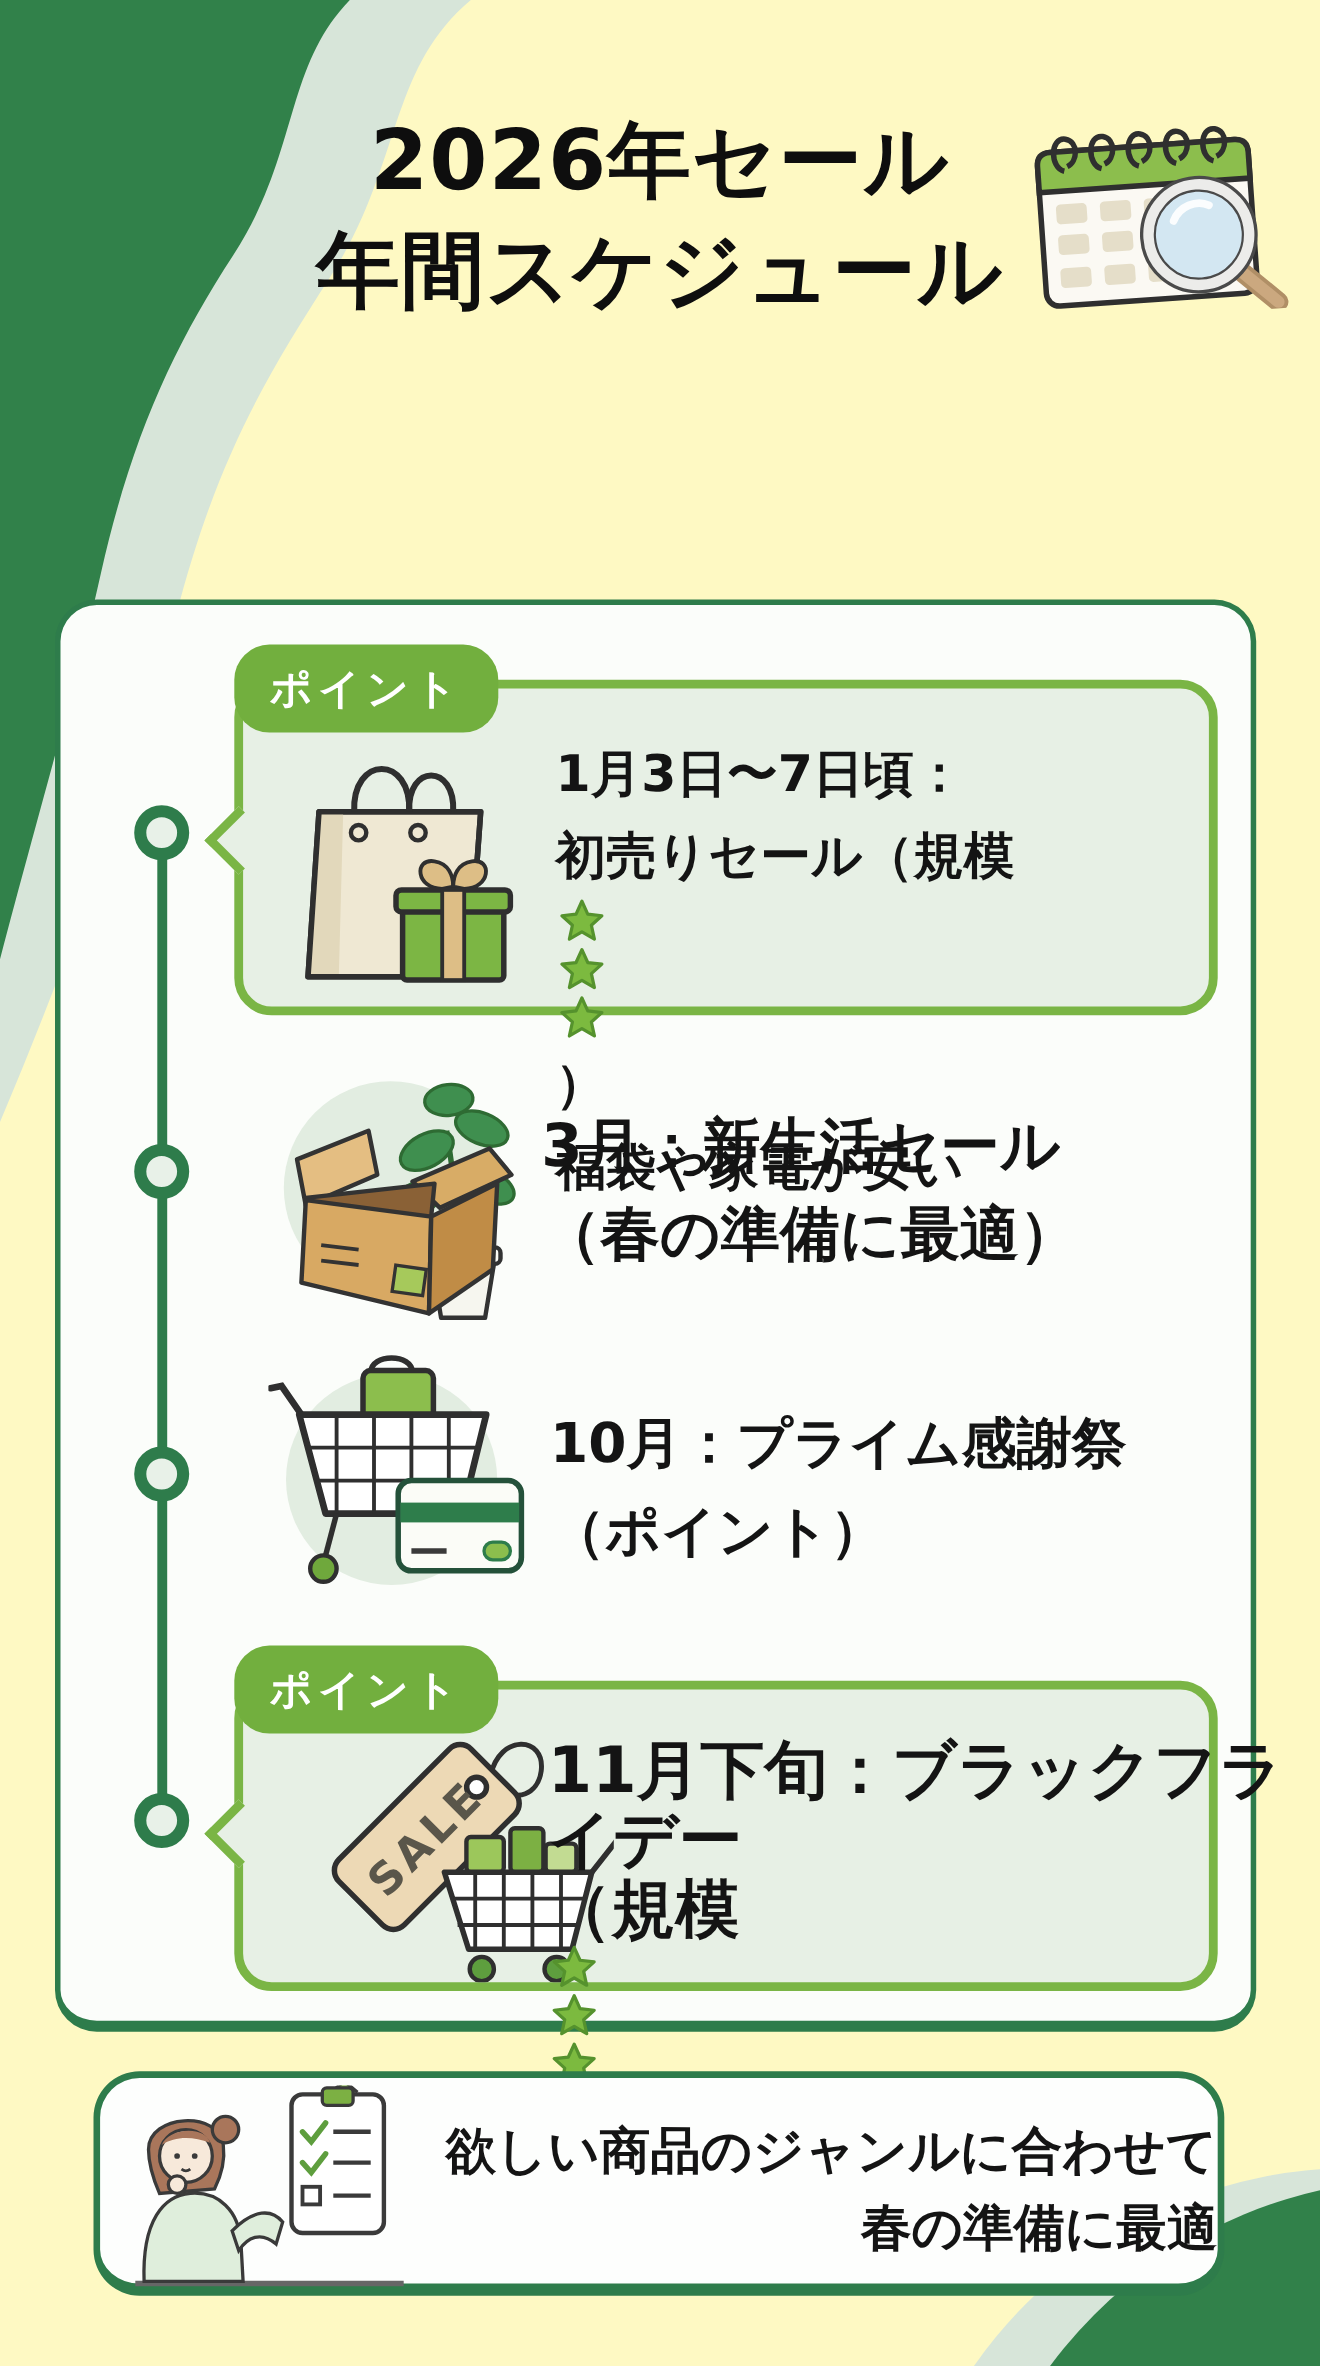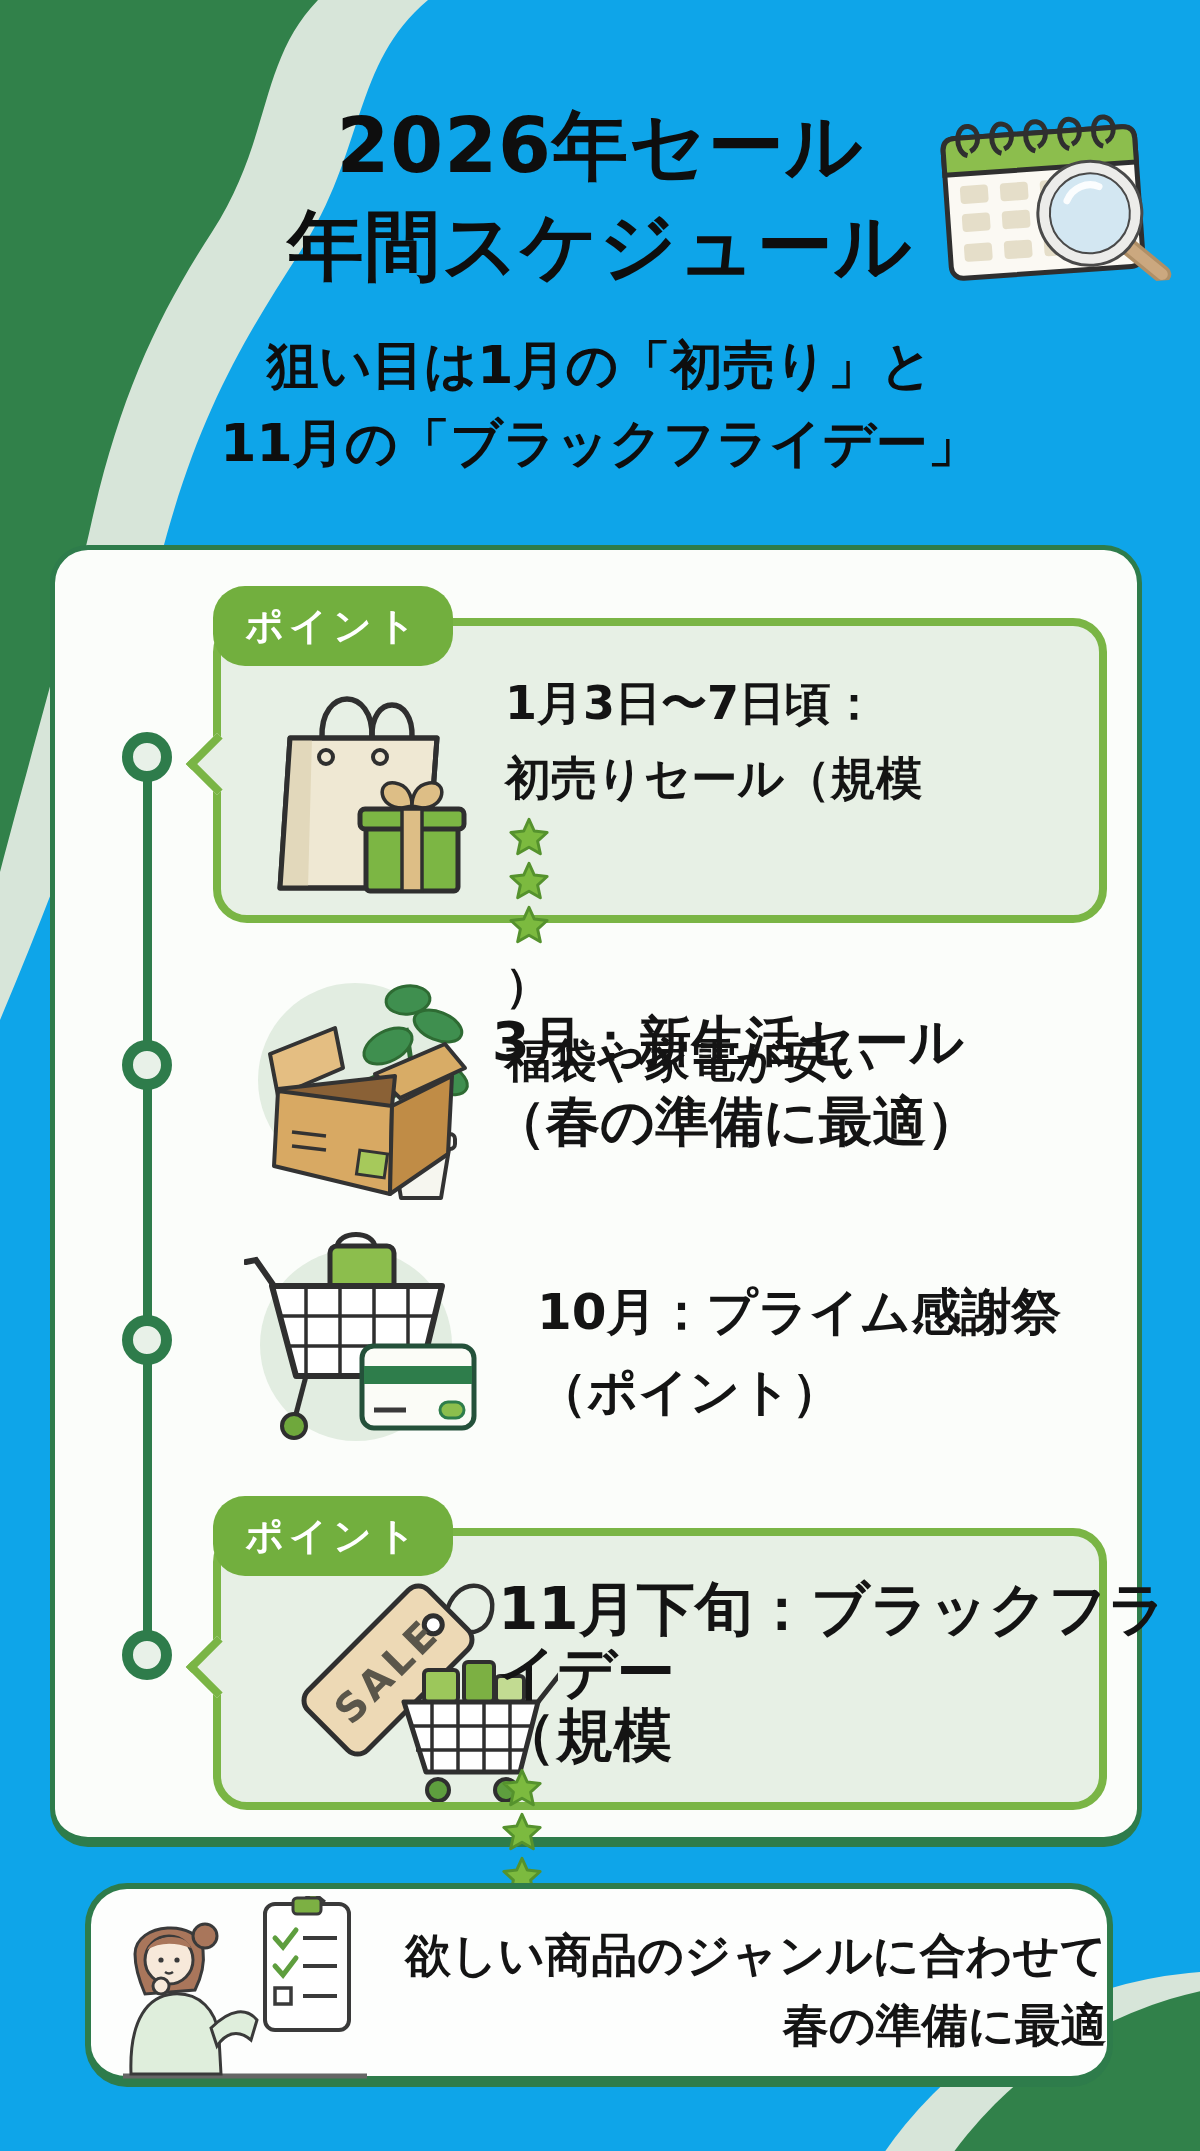--- a/index.html
+++ b/index.html
@@ -1,16 +1,16 @@
 <!DOCTYPE html>
 <html><head>
 <meta charset="utf-8">
 <style>
   html,body{margin:0;padding:0;background:#EDF2ED;}
-  .canvas{position:relative;width:1200px;height:2151px;background:#0ea5e9;overflow:hidden;
+  .canvas{position:relative;width:1200px;height:2151px;background:#fef9c3;overflow:hidden;
           font-family:"DejaVu Sans",sans-serif;color:#141414;}
   .abs{position:absolute;}
   
   .title{left:0;right:0;top:96px;text-align:center;font-size:76px;font-weight:800;
          line-height:100px;letter-spacing:1px;color:#0e0e0e;}
   .subtitle{left:0;right:0;top:326px;text-align:center;font-size:52px;font-weight:800;
             line-height:78px;color:#0e0e0e;}
   
   .main-card{left:50px;top:545px;width:1092px;height:1302px;box-sizing:border-box;
              background:#FBFDFA;border:5px solid #2E7C4B;border-bottom-width:10px;border-radius:38px;}
@@ -21,21 +21,21 @@
   .bubble{box-sizing:border-box;background:#E7F0E5;border:8px solid #7AB545;border-radius:34px;}
   .notch{position:absolute;left:-26px;width:36px;height:36px;background:#E7F0E5;
          border-left:8px solid #7AB545;border-bottom:8px solid #7AB545;transform:rotate(45deg);}
   .badge{box-sizing:border-box;width:240px;height:80px;background:#72AF3E;border-radius:32px;
          display:flex;align-items:center;justify-content:center;color:#fff;font-size:38px;
          font-weight:700;letter-spacing:5px;z-index:3;}
   .icon-circle{background:#E2EDE1;border-radius:50%;}
   .item-text{font-weight:800;color:#141414;}
   .t1{left:505px;top:666px;font-size:46px;line-height:75px;}
   .t2{left:492px;top:1002px;font-size:54px;line-height:80px;}
-  .t3{left:500px;top:1272px;font-size:50px;line-height:80px;margin-left:37px;}
+  .t3{left:500px;top:1272px;font-size:50px;line-height:80px;}
   .t4{left:498px;top:1578px;font-size:58px;line-height:63px;}
   .stars{white-space:nowrap;}
   
   .footer-card{left:85px;top:1883px;width:1028px;height:204px;box-sizing:border-box;
                background:#FDFEFD;border:6px solid #2E7C4B;border-bottom-width:11px;border-radius:42px;}
   .footer-text{left:405px;top:1920px;font-size:46px;line-height:70px;font-weight:800;text-align:right;}
   svg{display:block;}
 </style>
 </head>
 <body>
@@ -78,24 +78,20 @@
       <rect x="110" y="150" width="28" height="18" rx="4"></rect>
     </g>
     <line x1="192" y1="162" x2="226" y2="194" stroke="#B08F66" stroke-width="18" stroke-linecap="round"></line>
     <line x1="192" y1="162" x2="226" y2="194" stroke="#CBA87F" stroke-width="11" stroke-linecap="round"></line>
     <circle cx="158" cy="128" r="46" fill="#D3E7F2" stroke="#ECECEA" stroke-width="12"></circle>
     <circle cx="158" cy="128" r="52" fill="none" stroke="#4A4A4A" stroke-width="3"></circle>
     <circle cx="158" cy="128" r="40" fill="none" stroke="#4A4A4A" stroke-width="2"></circle>
     <path d="M136 114 C142 101 158 96 169 102" fill="none" stroke="#FFFFFF" stroke-width="7" stroke-linecap="round" opacity="0.9"></path>
   </svg>
 
-  <div class="abs subtitle">
-    <div>狙い目は1月の「初売り」と</div>
-    <div>11月の「ブラックフライデー」</div>
-  </div>
 
   <div class="abs main-card"></div>
   <div class="abs tl-line"></div>
   <div class="abs tl-node" style="top:732px"></div>
   <div class="abs tl-node" style="top:1040px"></div>
   <div class="abs tl-node" style="top:1315px"></div>
   <div class="abs tl-node" style="top:1630px"></div>
 
   <div class="abs bubble" style="left:213px;top:618px;width:894px;height:305px">
     <div class="notch" style="top:116px"></div>

